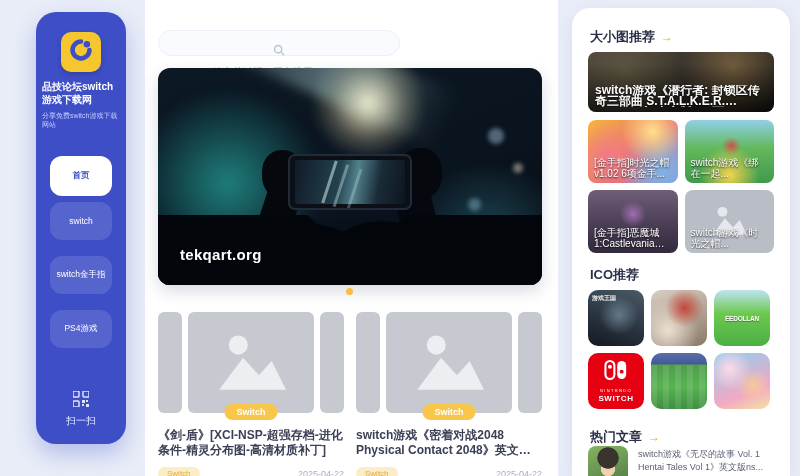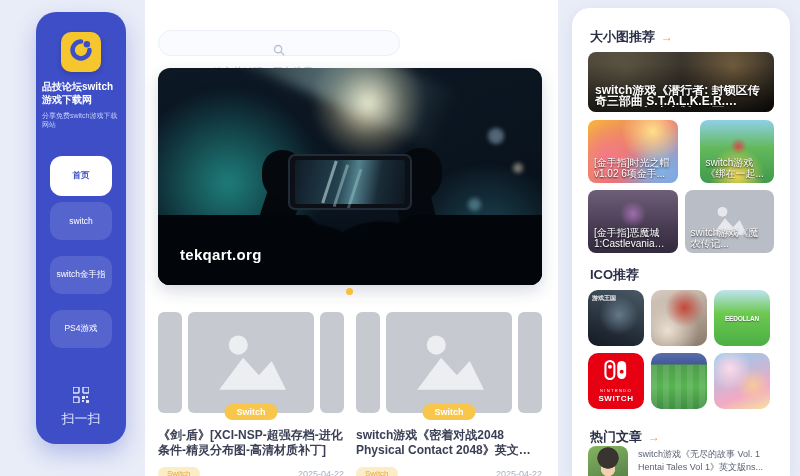--- a/index.html
+++ b/index.html
@@ -19,21 +19,21 @@
   .site-title { position:absolute; left:6px; top:68px; width:78px; color:#ffffff;
                 font-size:10px; font-weight:bold; line-height:13px; }
   .site-subtitle { position:absolute; left:6px; top:99px; width:78px; color:#c3cdfb; font-size:7px; line-height:9px; }
   .nav-btn { position:absolute; left:14px; width:62px; height:38px; border-radius:12px;
              background:rgba(255,255,255,.13); color:#ffffff; font-size:8.5px;
              display:flex; align-items:center; justify-content:center; text-align:center; cursor:pointer; }
   .nav-btn.active { background:#ffffff; color:#3d4ec6; font-weight:bold; height:40px; }
   .nav-home { top:124px;margin-top:20px; } .nav-switch { top:190px; } .nav-cheat { top:244px; } .nav-ps4 { top:298px; }
   .scan { position:absolute; left:0; right:0; bottom:16px; display:flex; flex-direction:column;
           align-items:center; gap:3px; color:#dfe5ff; cursor:pointer; }
-  .scan-label { font-size:13px; }
+  .scan-label { font-size:10px; }
 
   
   .searchbar { position:absolute; left:158px; top:30px; width:242px; height:26px;
                background:#fafbfe; border:1px solid #edf0f9; border-radius:13px;
                display:flex; align-items:center; padding:11px 10px; gap:6px;flex-direction:column; }
   .searchbar input { border:none; outline:none; background:transparent; flex:1;
                      font-size:10px; color:#565c72; font-family:inherit; }
   .searchbar input::placeholder { color:#b9c0d6; }
 
   
@@ -124,21 +124,21 @@
                    display:-webkit-box; -webkit-line-clamp:2; -webkit-box-orient:vertical; overflow:hidden;
                    text-shadow:0 1px 2px rgba(0,0,0,.85); }
   .g1 { background:
           radial-gradient(circle at 72% 18%, #ffe08a, transparent 38%),
           radial-gradient(circle at 22% 62%, #f2788a, transparent 45%),
           radial-gradient(circle at 82% 78%, #7fb2e8, transparent 48%),
           linear-gradient(135deg,#f7b53e 0%,#e8706f 55%,#7a9de0 100%); }
   .g2 { background:
           radial-gradient(circle at 50% 88%, #f3d44e, transparent 42%),
           radial-gradient(circle at 52% 42%, #d14b4b, transparent 16%),
-          linear-gradient(180deg,#8fd0e8 0%,#63b85a 45%,#3f9a4d 100%); margin-left: 15px; }
+          linear-gradient(180deg,#8fd0e8 0%,#63b85a 45%,#3f9a4d 100%); }
   .g3 { background:
           radial-gradient(circle at 50% 38%, #a06db0, transparent 22%),
           linear-gradient(180deg,#6f5e78 0%,#473b52 60%,#332a3e 100%); }
   .g4 { background:#b9bdc6; display:flex; align-items:center; justify-content:center; }
 
   .icogrid { position:absolute; left:16px; top:282px; width:186px;
              display:grid; grid-template-columns:repeat(3,56px); gap:7px; }
   .ico { position:relative; width:56px; height:56px; border-radius:10px; overflow:hidden; cursor:pointer; }
   .i1 { background:
           radial-gradient(circle at 55% 45%, rgba(150,180,200,.5), transparent 45%),
@@ -308,21 +308,21 @@
       <div class="mini g3">
         <div class="m-title">[金手指]恶魔城 1:Castlevania金...</div>
       </div>
       <div class="mini g4">
         <span>
           <svg width="40" height="36" viewBox="0 0 48 44" fill="#e6e8ee">
             <circle cx="16" cy="12" r="6"></circle>
             <path d="M4 40 L19 20 L29 31 L37 22 L46 40 Z"></path>
           </svg>
         </span>
-        <div class="m-title">switch游戏《魔农传记...</div>
+        <div class="m-title">switch游戏《时光之帽...</div>
       </div>
     </div>
 
     <div class="rp-heading h-ico">
       <span>ICO推荐</span>
       <span class="rp-arrow">→</span>
     </div>
 
     <div class="icogrid">
       <div class="ico i1">

